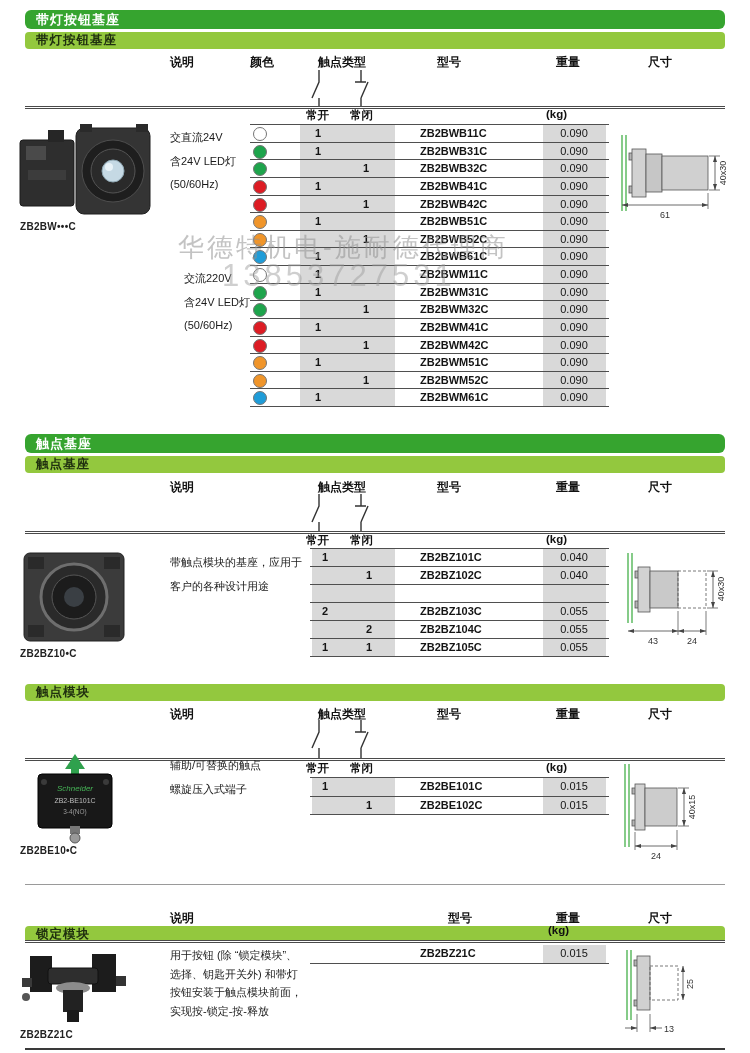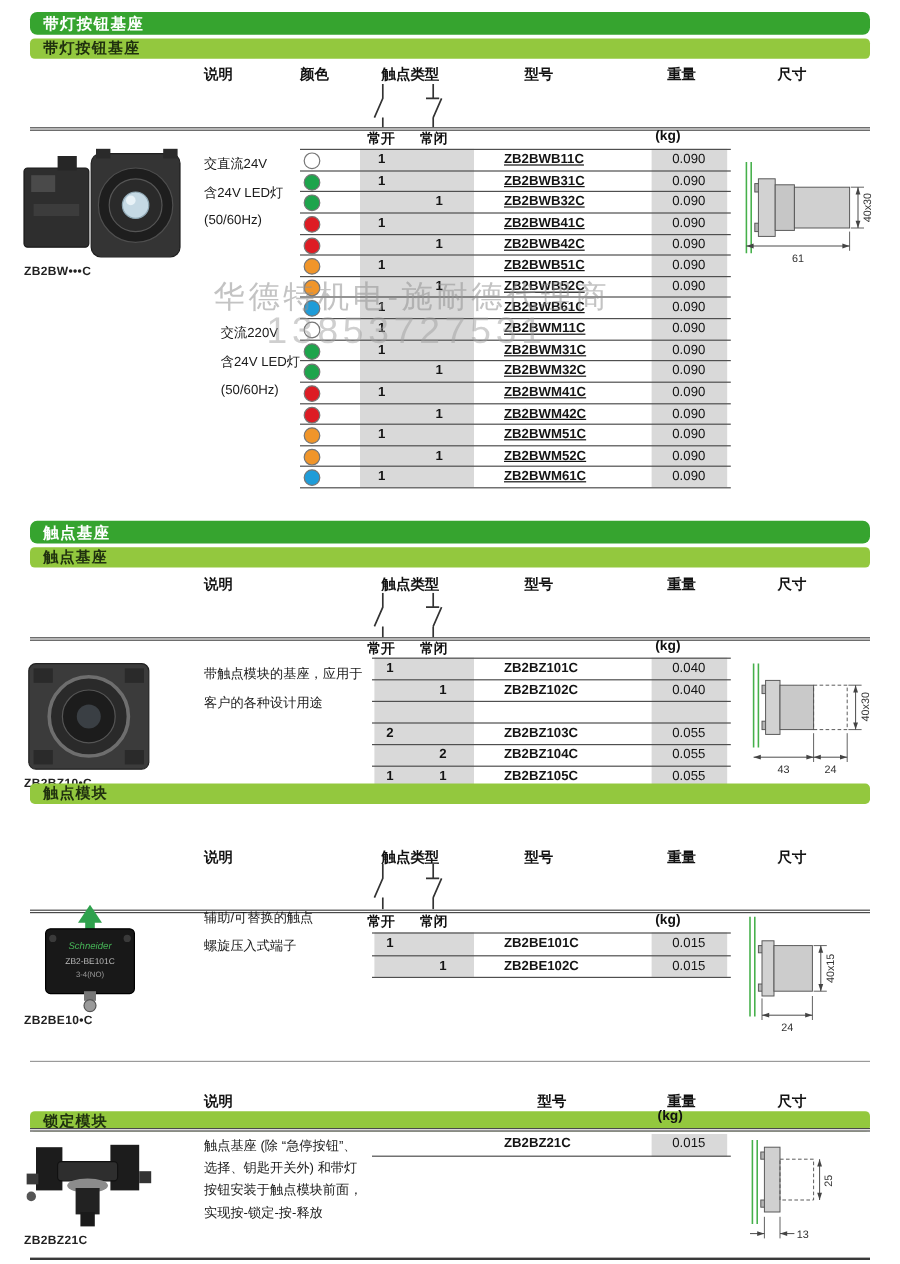--- a/index.html
+++ b/index.html
@@ -34,21 +34,21 @@
   #s1-rows .row{height:17.63px;}
   #s2-rows .row{height:18px;}
   #s3-rows .row{height:18.5px;}
   #s4-rows{border-top:none;}
   #s4-rows .row{height:19px;}
   .row span{position:absolute;top:2px;font-size:11px;white-space:nowrap;}
   .row .cell-no,.row .cell-nc{width:36px;text-align:center;font-weight:bold;}
   .row .cell-model{font-weight:bold;}
   .row .cell-wt{width:62px;text-align:center;}
   #s1-rows .cell-no{left:50px;} #s1-rows .cell-nc{left:98px;}
-  #s1-rows .cell-model{left:170px;text-decoration:underline;} #s1-rows .cell-wt{left:293px;}
+  #s1-rows .cell-model{left:170px;} #s1-rows .cell-wt{left:293px;}
   #s2-rows .cell-no,#s3-rows .cell-no{left:0px;width:30px;}
   #s2-rows .cell-nc,#s3-rows .cell-nc{left:44px;width:30px;}
   #s2-rows .cell-model,#s3-rows .cell-model,#s4-rows .cell-model{left:110px;}
   #s2-rows .cell-wt,#s3-rows .cell-wt,#s4-rows .cell-wt{left:233px;}
   .dot{
     position:absolute;left:3px;top:1.5px;width:12px;height:12px;border-radius:50%;
     border:1.5px solid #757575;box-sizing:content-box;
   }
   .desc-block{position:absolute;font-size:11px;color:#1a1a1a;}
   .desc-line{white-space:nowrap;}
@@ -346,21 +346,21 @@
   <line x1="96" y1="60" x2="96" y2="84" stroke="#444" stroke-width=".7"></line>
   <line x1="18" y1="80" x2="96" y2="80" stroke="#444" stroke-width=".8"></line>
   <polygon points="18,80 24,78 24,82" fill="#444"></polygon>
   <polygon points="68,80 62,78 62,82" fill="#444"></polygon>
   <polygon points="68,80 74,78 74,82" fill="#444"></polygon>
   <polygon points="96,80 90,78 90,82" fill="#444"></polygon>
   <text x="43" y="93" text-anchor="middle">43</text>
   <text x="82" y="93" text-anchor="middle">24</text>
 </svg>
 
-<div class="bar-light" style="top:653px">触点模块</div>
+<div class="bar-light" style="top:684px">触点模块</div>
 
 <div class="colhead" style="left:170px;top:706px">说明</div>
 <div class="colhead" style="left:318px;top:706px">触点类型</div>
 <div class="colhead" style="left:437px;top:706px">型号</div>
 <div class="colhead" style="left:556px;top:706px">重量</div>
 <div class="colhead" style="left:648px;top:706px">尺寸</div>
 
 <svg class="abs" style="left:305px;top:720px" width="80" height="38" viewBox="0 0 80 38">
   <path d="M14 0 V12 L7 28 M14 28 V38" stroke="#333" stroke-width="1.4" fill="none"></path>
   <path d="M56 0 V12 M61 12 H50 M56 28 L63 12 M56 28 V38" stroke="#333" stroke-width="1.4" fill="none"></path>
@@ -441,21 +441,21 @@
 <div class="rule" style="top:940px"></div>
 <div class="band" style="left:543px;top:945px;width:63px;height:19px"></div>
 <div id="s4-rows" class="rows" style="left:310px;top:945px;width:299px">
     <div class="row">
       <span class="cell-model">ZB2BZ21C</span>
       <span class="cell-wt">0.015</span>
     </div>
   </div>
 
 <div id="s4-desc" class="desc-block lh185" style="left:170px;top:946px">
-    <div class="desc-line">触点基座 (除 “急停按钮”、</div>
+    <div class="desc-line">用于按钮 (除 “锁定模块”、</div>
     <div class="desc-line">选择、钥匙开关外) 和带灯</div>
     <div class="desc-line">按钮安装于触点模块前面，</div>
     <div class="desc-line">实现按-锁定-按-释放</div>
   </div>
 
 <svg class="abs" style="left:22px;top:950px" width="110" height="78" viewBox="0 0 110 78">
   <rect x="8" y="6" width="22" height="36" fill="#1c1c1c"></rect>
   <rect x="70" y="4" width="24" height="38" fill="#1c1c1c"></rect>
   <rect x="26" y="18" width="50" height="16" rx="3" fill="#2e2e2e" stroke="#111"></rect>
   <ellipse cx="51" cy="38" rx="17" ry="6" fill="#8c8c8c"></ellipse>

